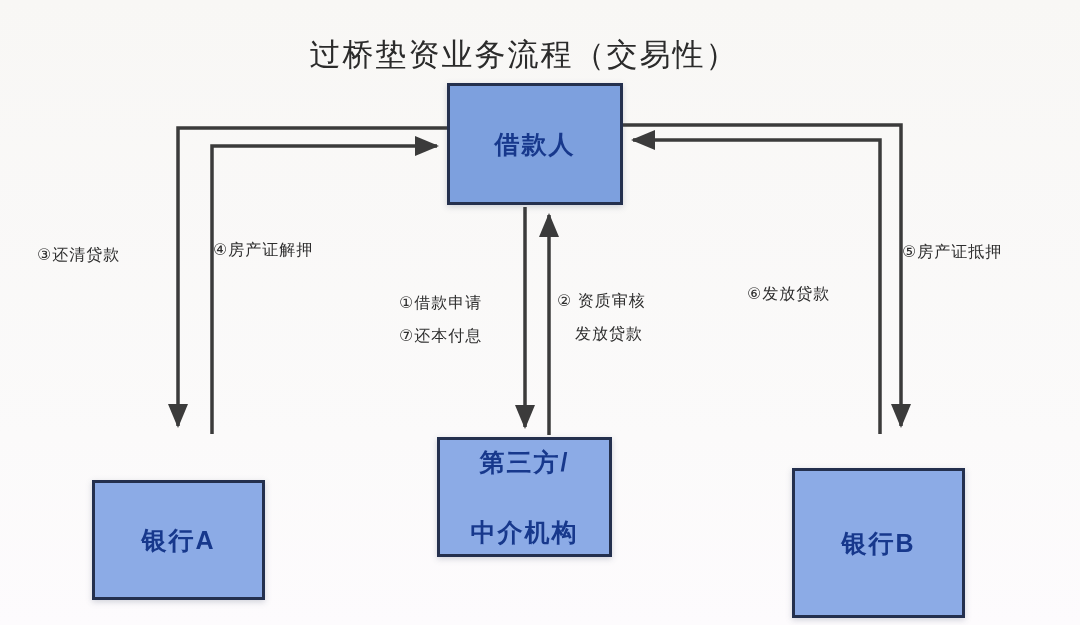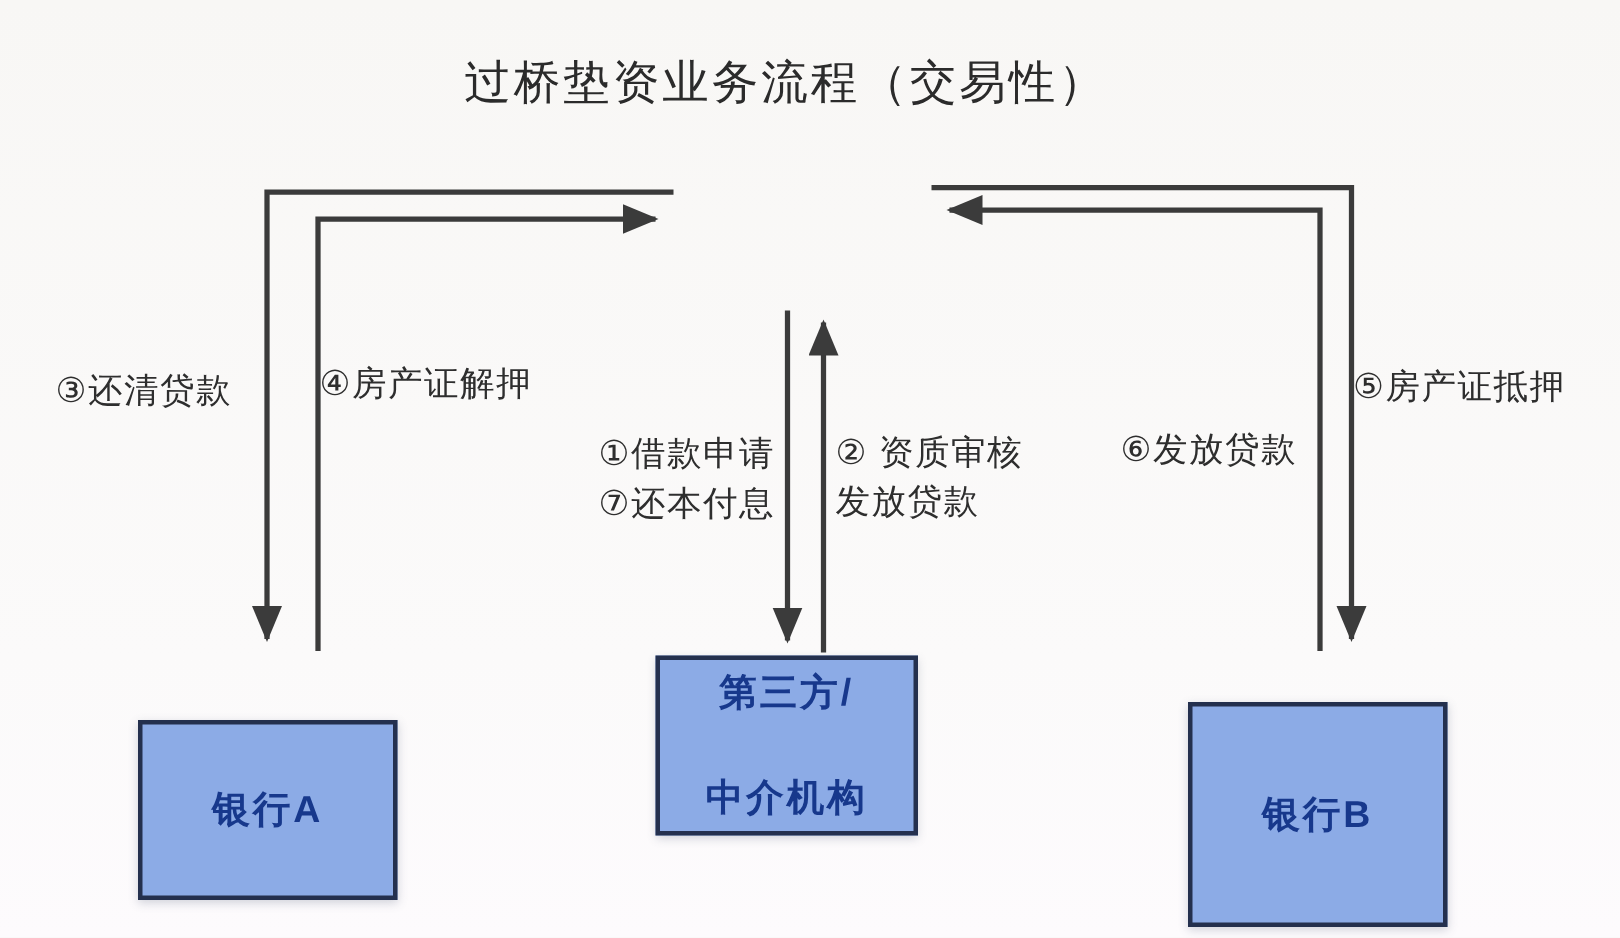--- a/index.html
+++ b/index.html
@@ -49,30 +49,30 @@
     box-sizing: border-box;
     line-height: 1.3;
     box-shadow: 0 2px 6px rgba(80,90,120,0.25);
   }
   .node-borrower { left: 447px; top: 83px;  width: 176px; height: 122px; background: #7da0de; }
   .node-bank-a   { left: 92px;  top: 436px; width: 173px; height: 120px; background: #8cabe6; margin-top: 44px; }
   .node-third    { left: 437px; top: 437px; width: 175px; height: 120px; background: #8cabe6; gap: 38px; }
   .node-bank-b   { left: 792px; top: 436px; width: 173px; height: 150px; background: #8cabe6; margin-top: 32px; }
   .edge-label {
     position: absolute;
-    font-size: 23px;
+    font-size: 16px;
     color: #2e2e2e;
     white-space: nowrap;
     letter-spacing: 1px;
   }
   .lbl-step3  { left: 37px;  top: 245px; }
   .lbl-step4  { left: 213px; top: 240px; }
   .lbl-step17 { left: 399px; top: 286px; line-height: 33px; }
   .lbl-step2  { left: 557px; top: 286px; line-height: 30px; }
-  .lbl-step2 .line2 { display: block; margin-top: 3px; }
+  .lbl-step2 .line2 { display: block; margin-left: 18px; margin-top: 3px; }
   .lbl-step17 .line2 { display: block; }
   .lbl-step6  { left: 747px; top: 242px; margin-top: 42px; }
   .lbl-step5  { left: 902px; top: 242px; }
 </style>
 </head>
 <body>
 
 <div class="stage">
 
   <div class="diagram-title">过桥垫资业务流程（交易性）</div>
@@ -90,20 +90,23 @@
 
     <polyline points="525,207 525,427" fill="none" stroke="#3b3b3b" stroke-width="3.5" marker-end="url(#ah)"></polyline>
 
     <polyline points="549,435 549,215" fill="none" stroke="#3b3b3b" stroke-width="3.5" marker-end="url(#ah)"></polyline>
 
     <polyline points="880,434 880,140 633,140" fill="none" stroke="#3b3b3b" stroke-width="3.5" marker-end="url(#ah)"></polyline>
 
     <polyline points="621,125 901,125 901,426" fill="none" stroke="#3b3b3b" stroke-width="3.5" marker-end="url(#ah)"></polyline>
   </svg>
 
+  <div class="node node-borrower">
+    <span>借款人</span>
+  </div>
 
   <div class="node node-bank-a">
     <span>银行A</span>
   </div>
 
   <div class="node node-third">
     <span>第三方/</span>
     <span>中介机构</span>
   </div>
 

